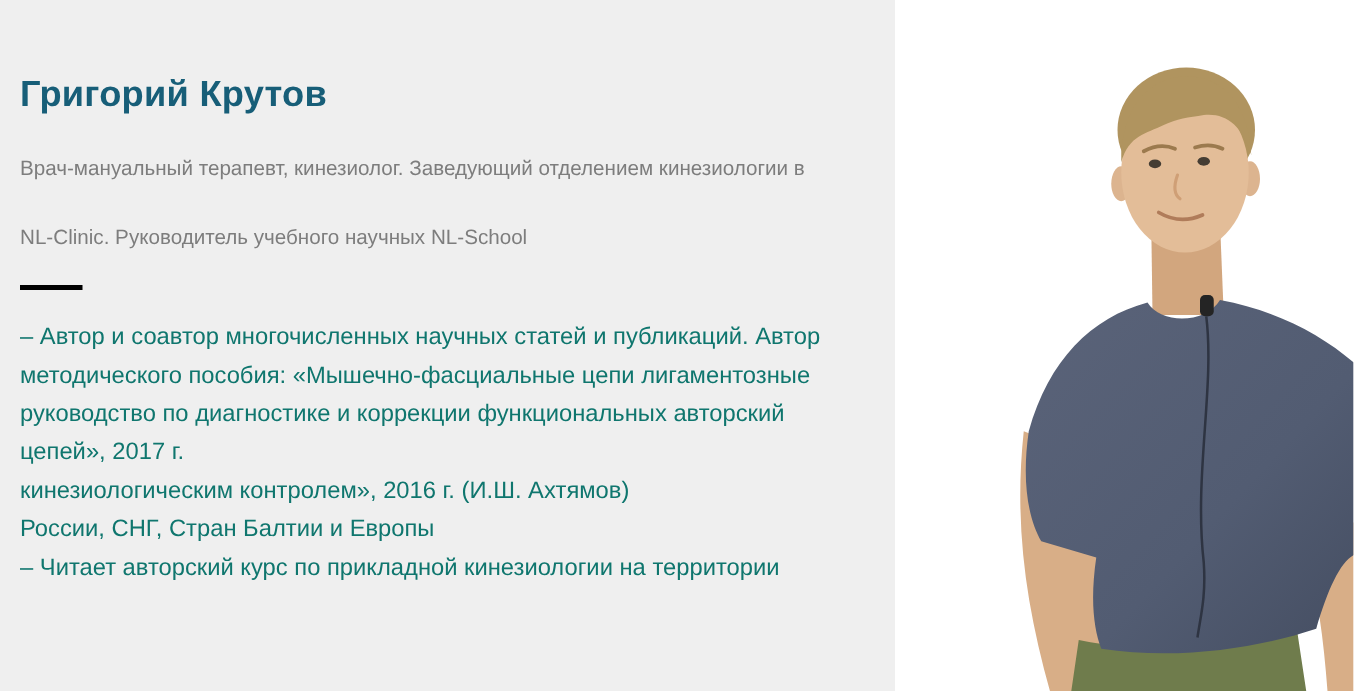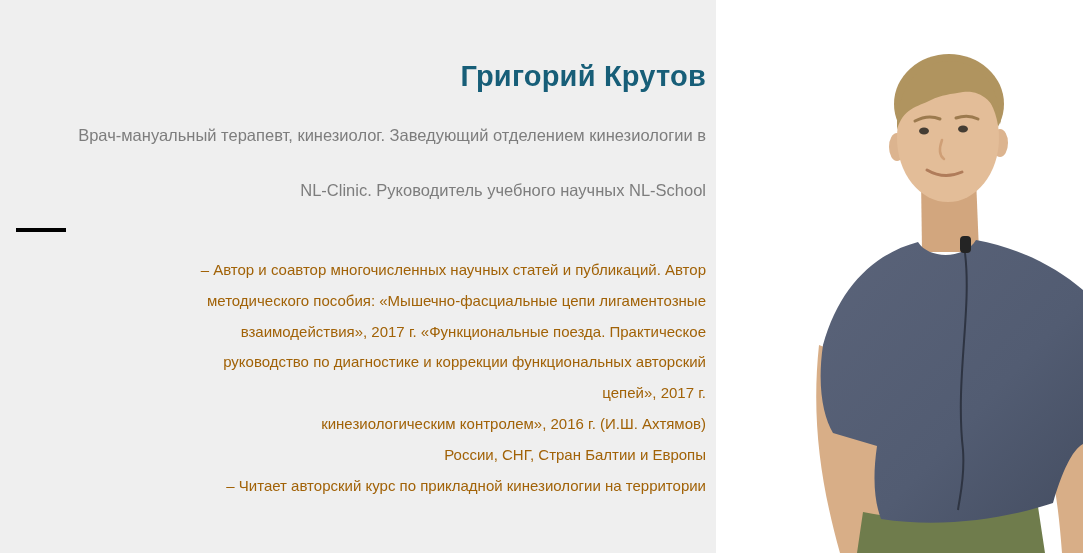--- a/index.html
+++ b/index.html
@@ -3,21 +3,20 @@
 <meta charset="utf-8">
 <style>
   html, body { margin: 0; padding: 0; background: #ffffff; }
   .stage {
     position: relative;
     width: 1083px;
     height: 553px;
     background: #ffffff;
     overflow: hidden;
     font-family: "Liberation Sans", sans-serif;
-    text-align: right;
   }
   .card {
     position: absolute;
     left: 0; top: 0;
     width: 716px; height: 553px;
     background: #efefef;
   }
   .content {
     position: absolute;
     left: 16px; top: 0;
@@ -38,24 +37,23 @@
     color: #7d7d7d;
   }
   .subtitle .line { white-space: pre; margin-top: 28px; }
   .divider {
     margin-top: 24px;
     width: 50px; height: 4px;
     background: #000000;
   }
   .bio {
     margin-top: 23px;
-    font-size: 15px;
+    font-size: 19px;
     line-height: 30.8px;
-    color: #a16207;
-    margin-left: 40px;
+    color: #0f766e;
   }
   .bio .line { white-space: pre; }
   .photo {
     position: absolute;
     left: 713px; top: 0;
     width: 370px; height: 553px;
   }
 </style>
 </head>
 <body>
@@ -70,21 +68,20 @@
     <div class="subtitle">
       <div class="line">Врач-мануальный терапевт, кинезиолог. Заведующий отделением кинезиологии в</div>
       <div class="line">NL-Clinic. Руководитель учебного научных NL-School</div>
     </div>
 
     <div class="divider"></div>
 
     <div class="bio">
       <div class="line">– Автор и соавтор многочисленных научных статей и публикаций. Автор</div>
       <div class="line">методического пособия: «Мышечно-фасциальные цепи лигаментозные</div>
-      <div class="line">взаимодействия», 2017 г. «Функциональные поезда. Практическое</div>
       <div class="line">руководство по диагностике и коррекции функциональных авторский</div>
       <div class="line">цепей», 2017 г.</div>
       <div class="line">кинезиологическим контролем», 2016 г. (И.Ш. Ахтямов)</div>
       <div class="line">России, СНГ, Стран Балтии и Европы</div>
       <div class="line">– Читает авторский курс по прикладной кинезиологии на территории</div>
     </div>
   </div>
 
   <div class="photo">
     <svg width="370" height="553" viewBox="0 0 370 553" xmlns="http://www.w3.org/2000/svg">

